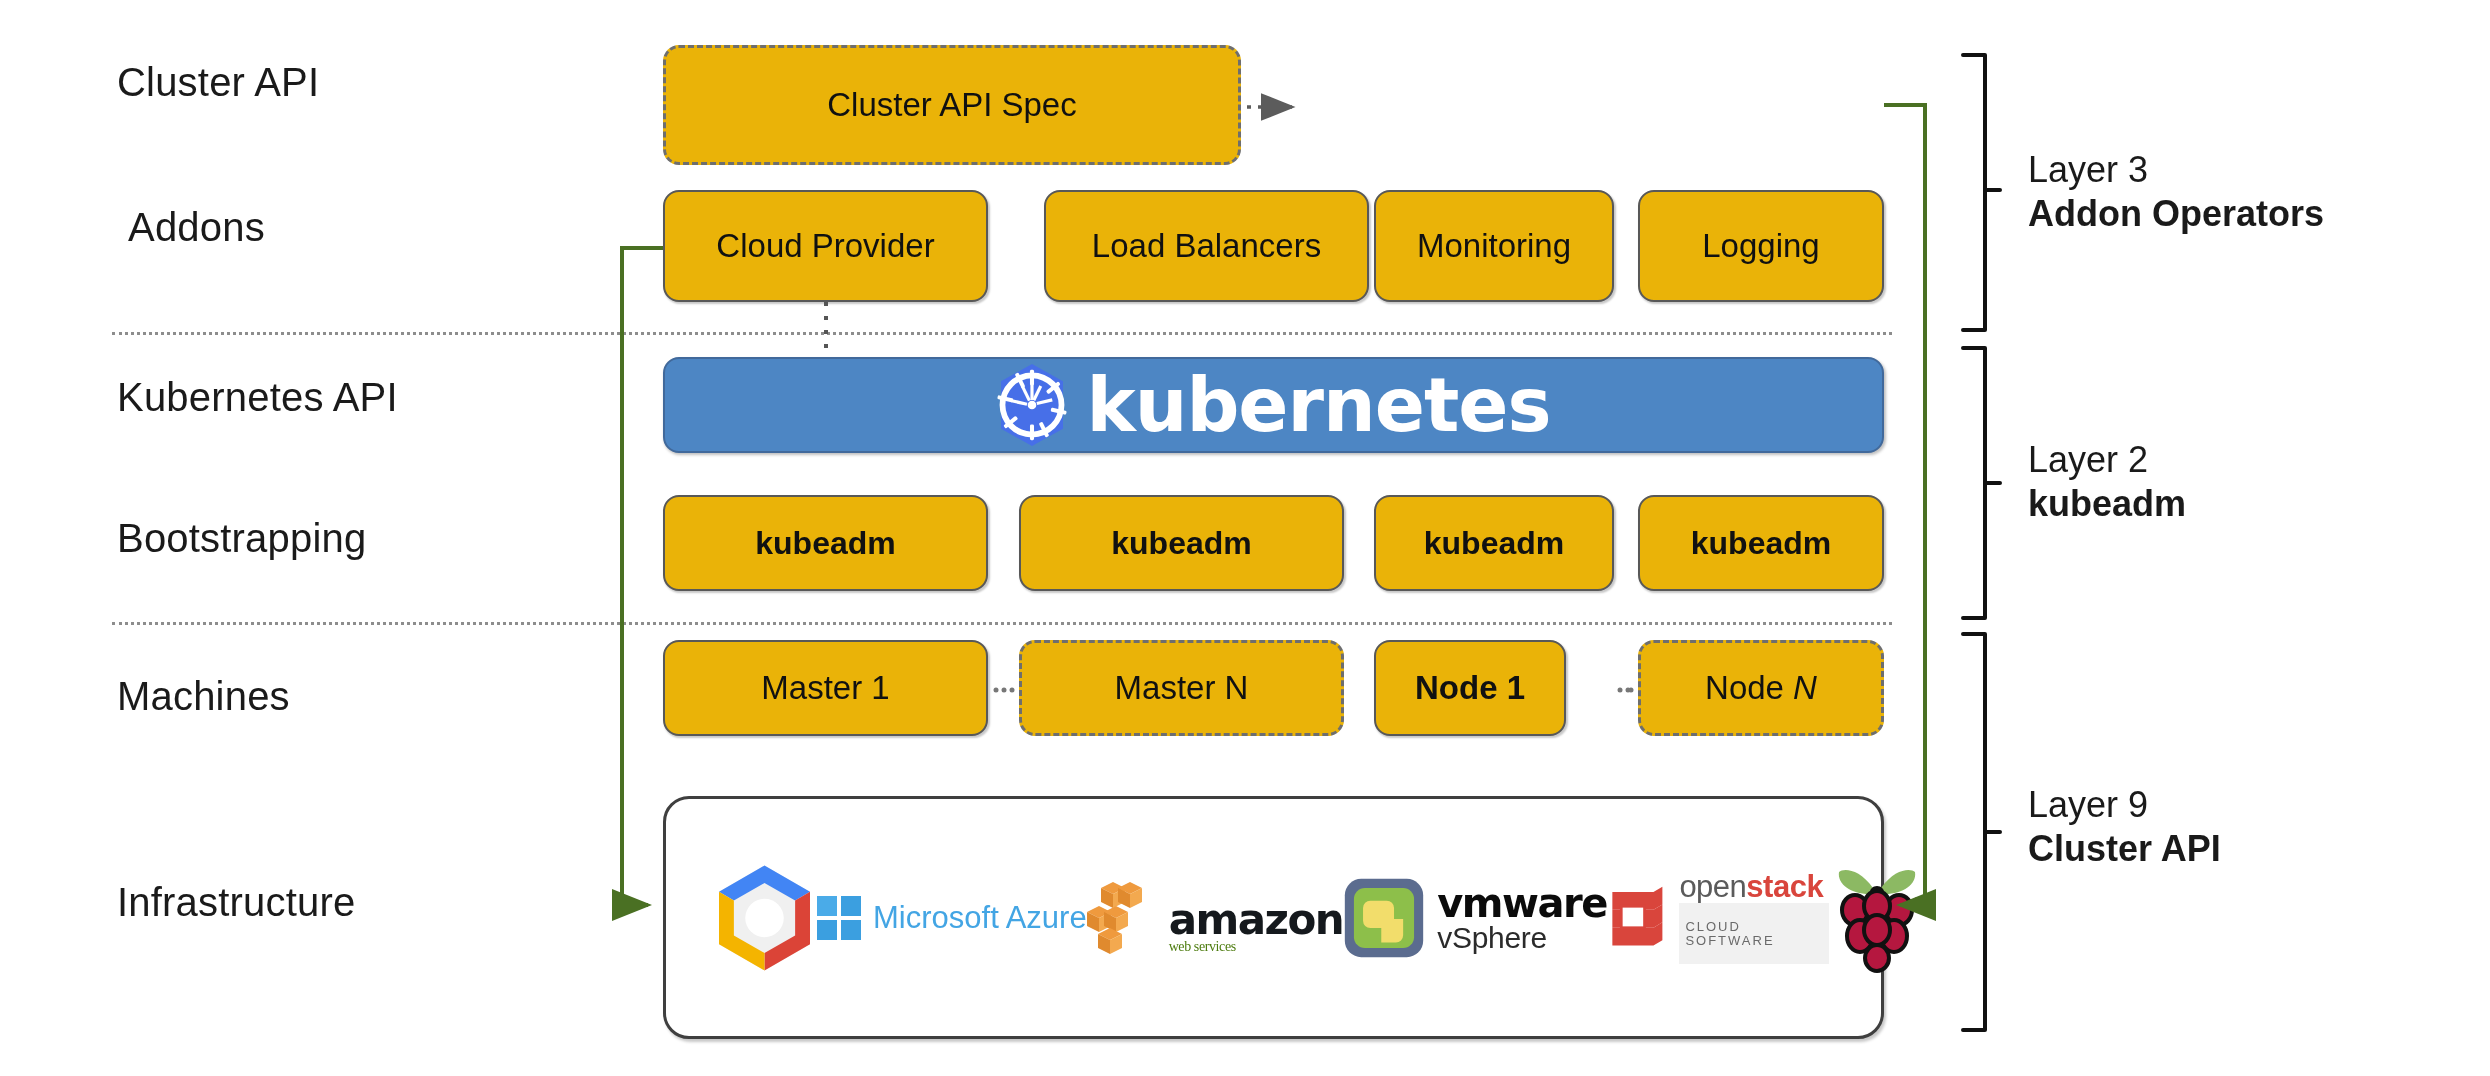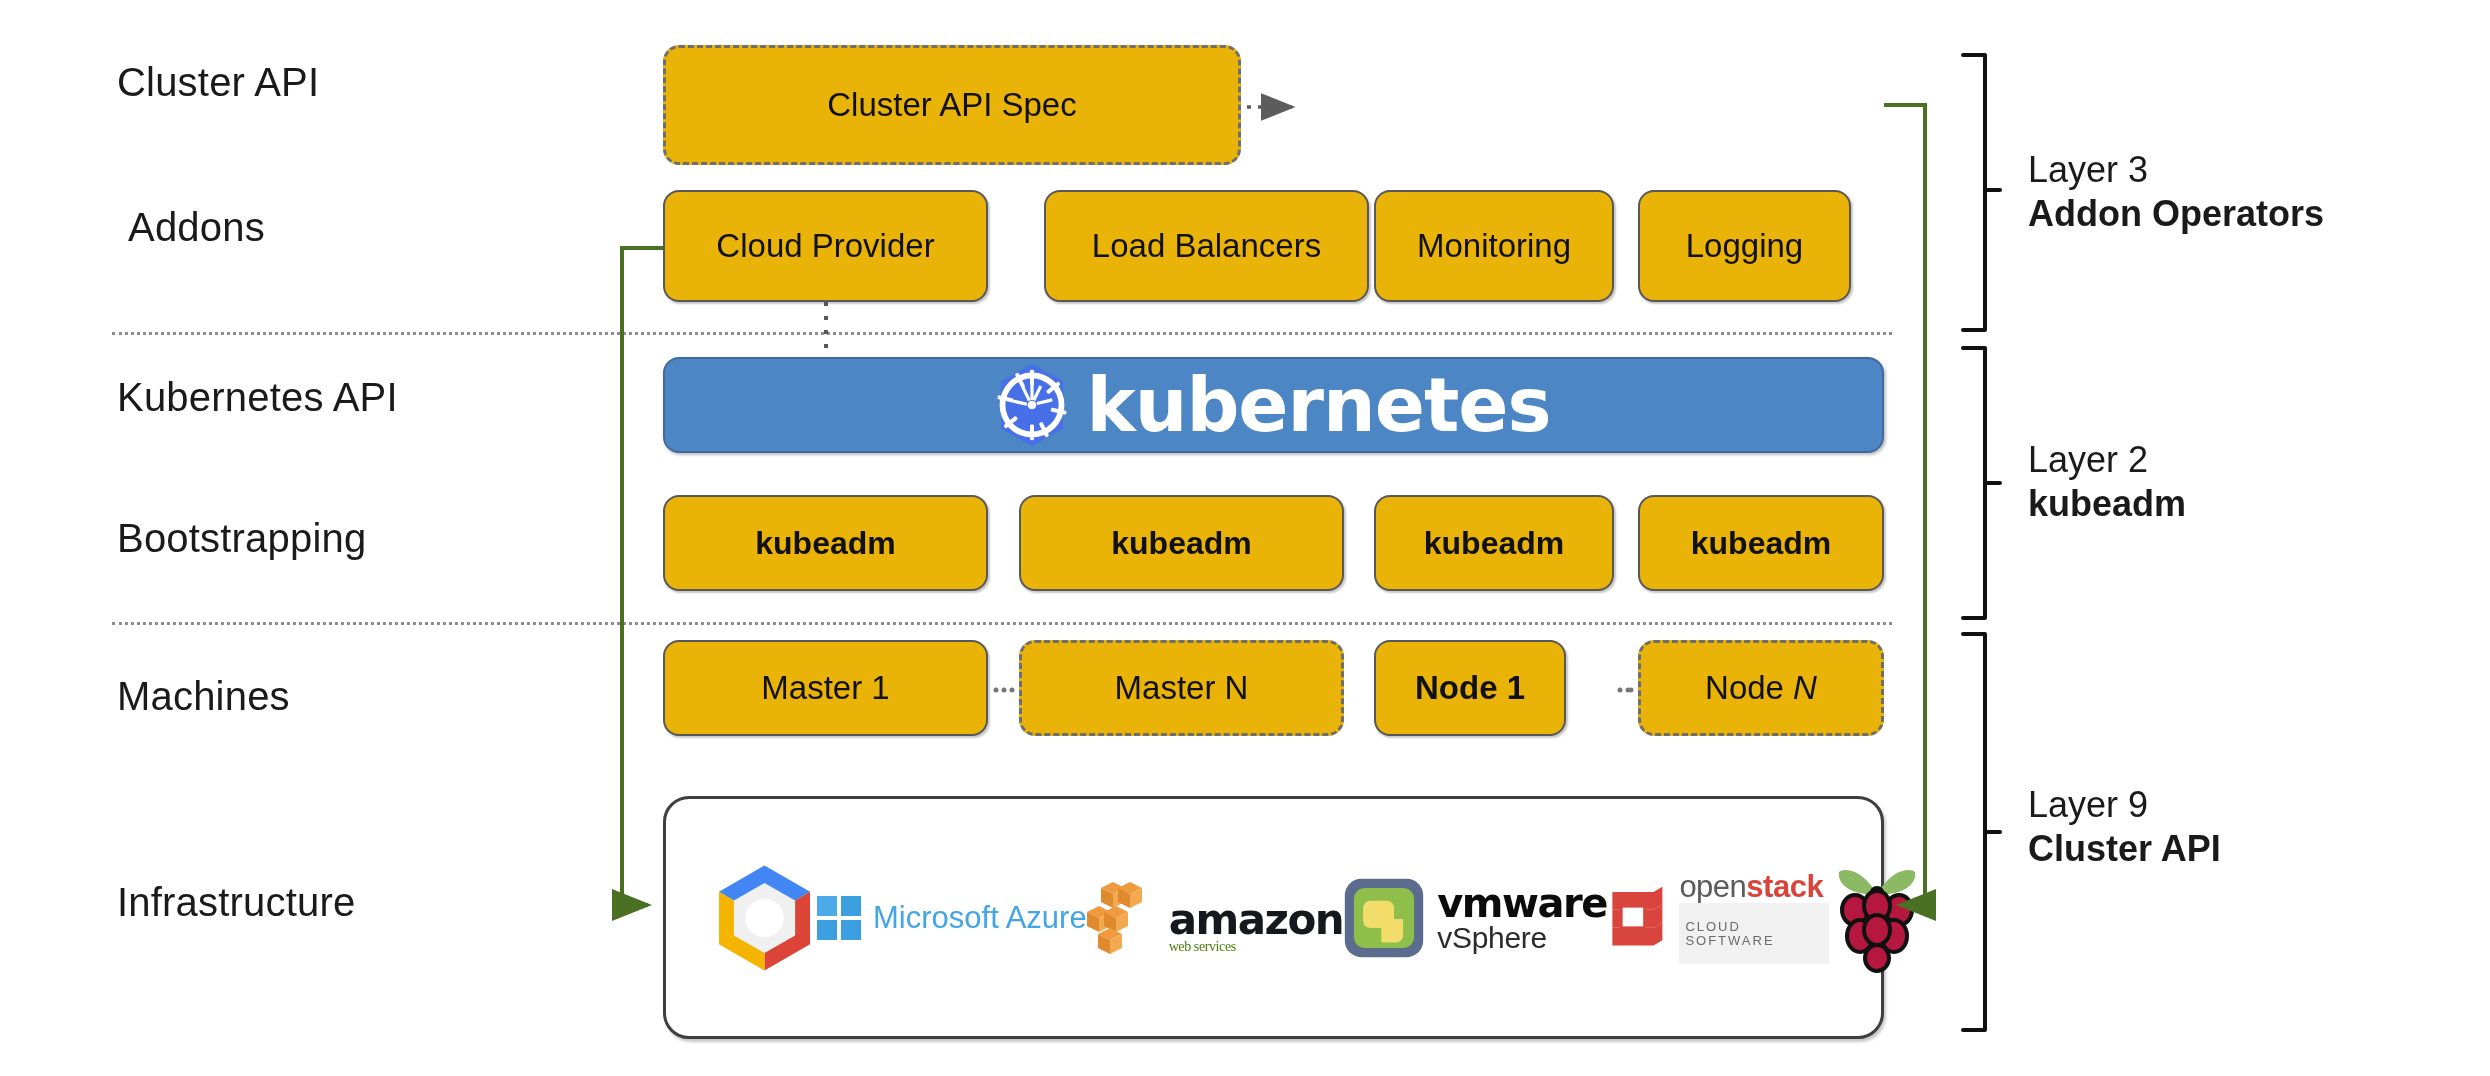--- a/index.html
+++ b/index.html
@@ -90,21 +90,21 @@
 
   <div class="box solid" style="left:663px;top:190px;width:325px;height:112px;">
     <span class="lbl">Cloud Provider</span>
   </div>
   <div class="box solid" style="left:1019px;top:190px;width:325px;height:112px;margin-left:25px;">
     <span class="lbl">Load Balancers</span>
   </div>
   <div class="box solid" style="left:1374px;top:190px;width:240px;height:112px;">
     <span class="lbl">Monitoring</span>
   </div>
-  <div class="box solid" style="left:1638px;top:190px;width:213px;height:112px;">
+  <div class="box solid" style="left:1638px;top:190px;width:246px;height:112px;">
     <span class="lbl">Logging</span>
   </div>
 
   <div class="k8s" style="left:663px;top:357px;width:1221px;height:96px;">
     <svg width="72" height="86" viewBox="0 0 100 118">
       <polygon points="50,2 93,26 93,92 50,116 7,92 7,26" fill="#476fe8"></polygon>
       <g fill="#ffffff">
         <circle cx="50" cy="59" r="6"></circle>
         <path d="M50 14 a45 45 0 0 1 0 90 a45 45 0 0 1 0 -90 z
                  M50 22 a37 37 0 0 0 0 74 a37 37 0 0 0 0 -74 z"></path>

